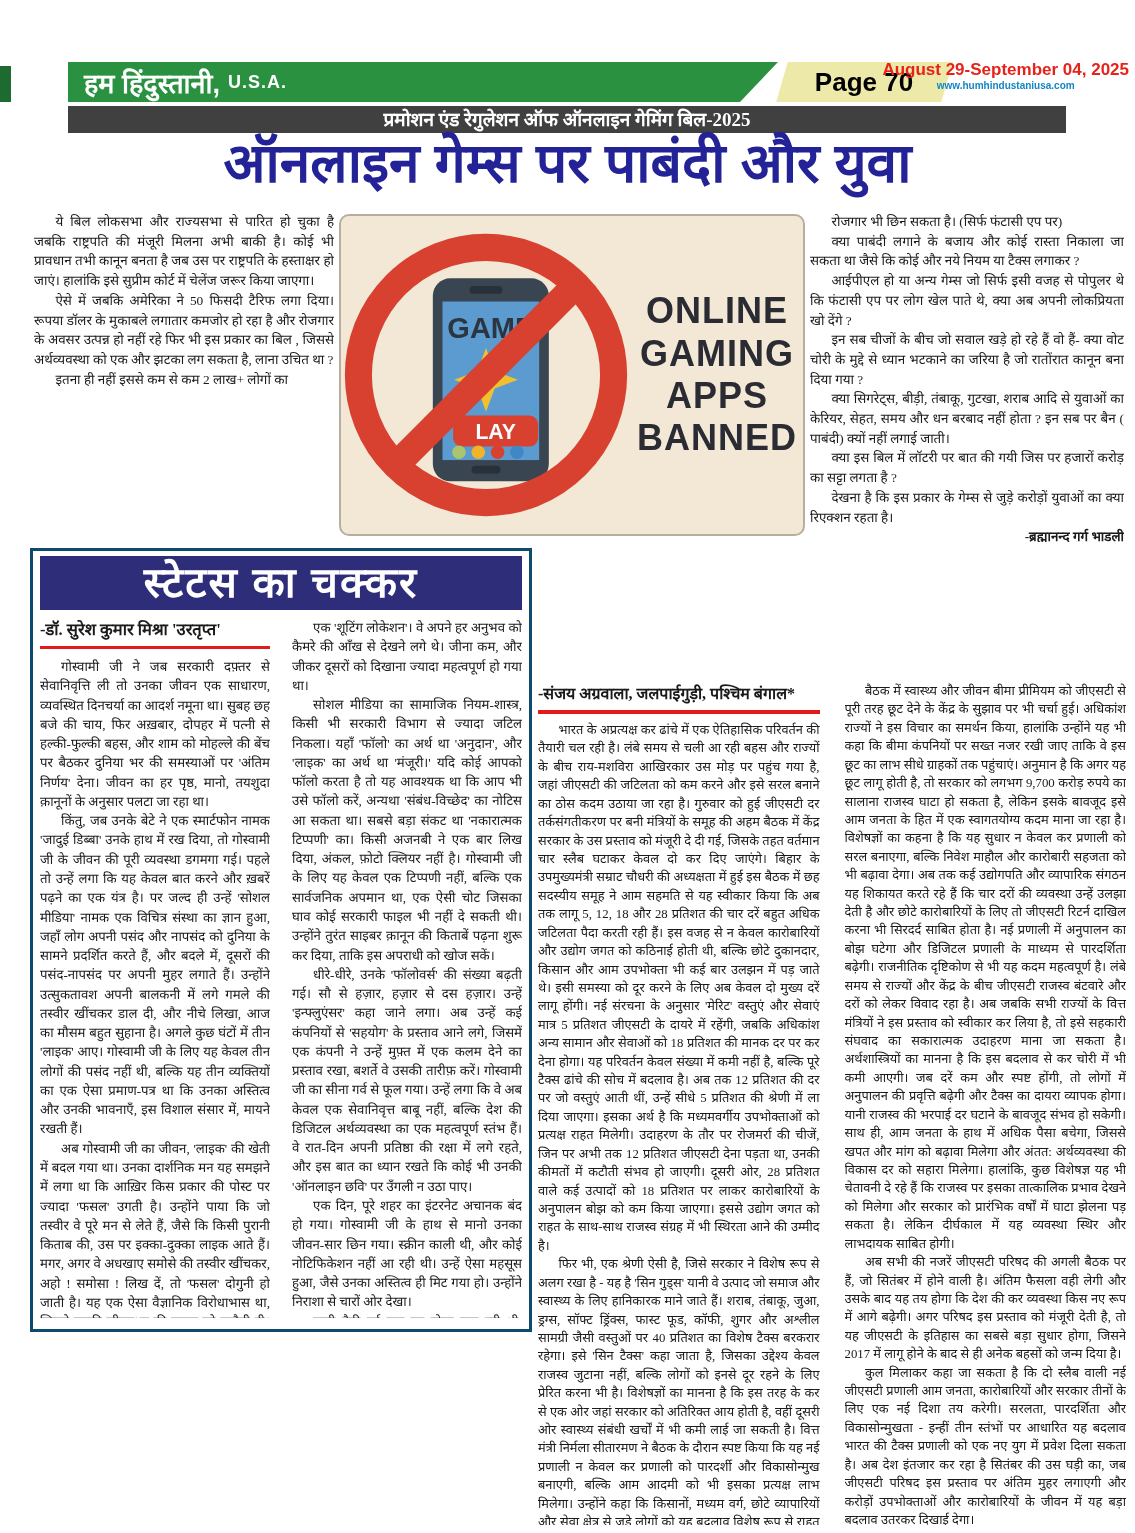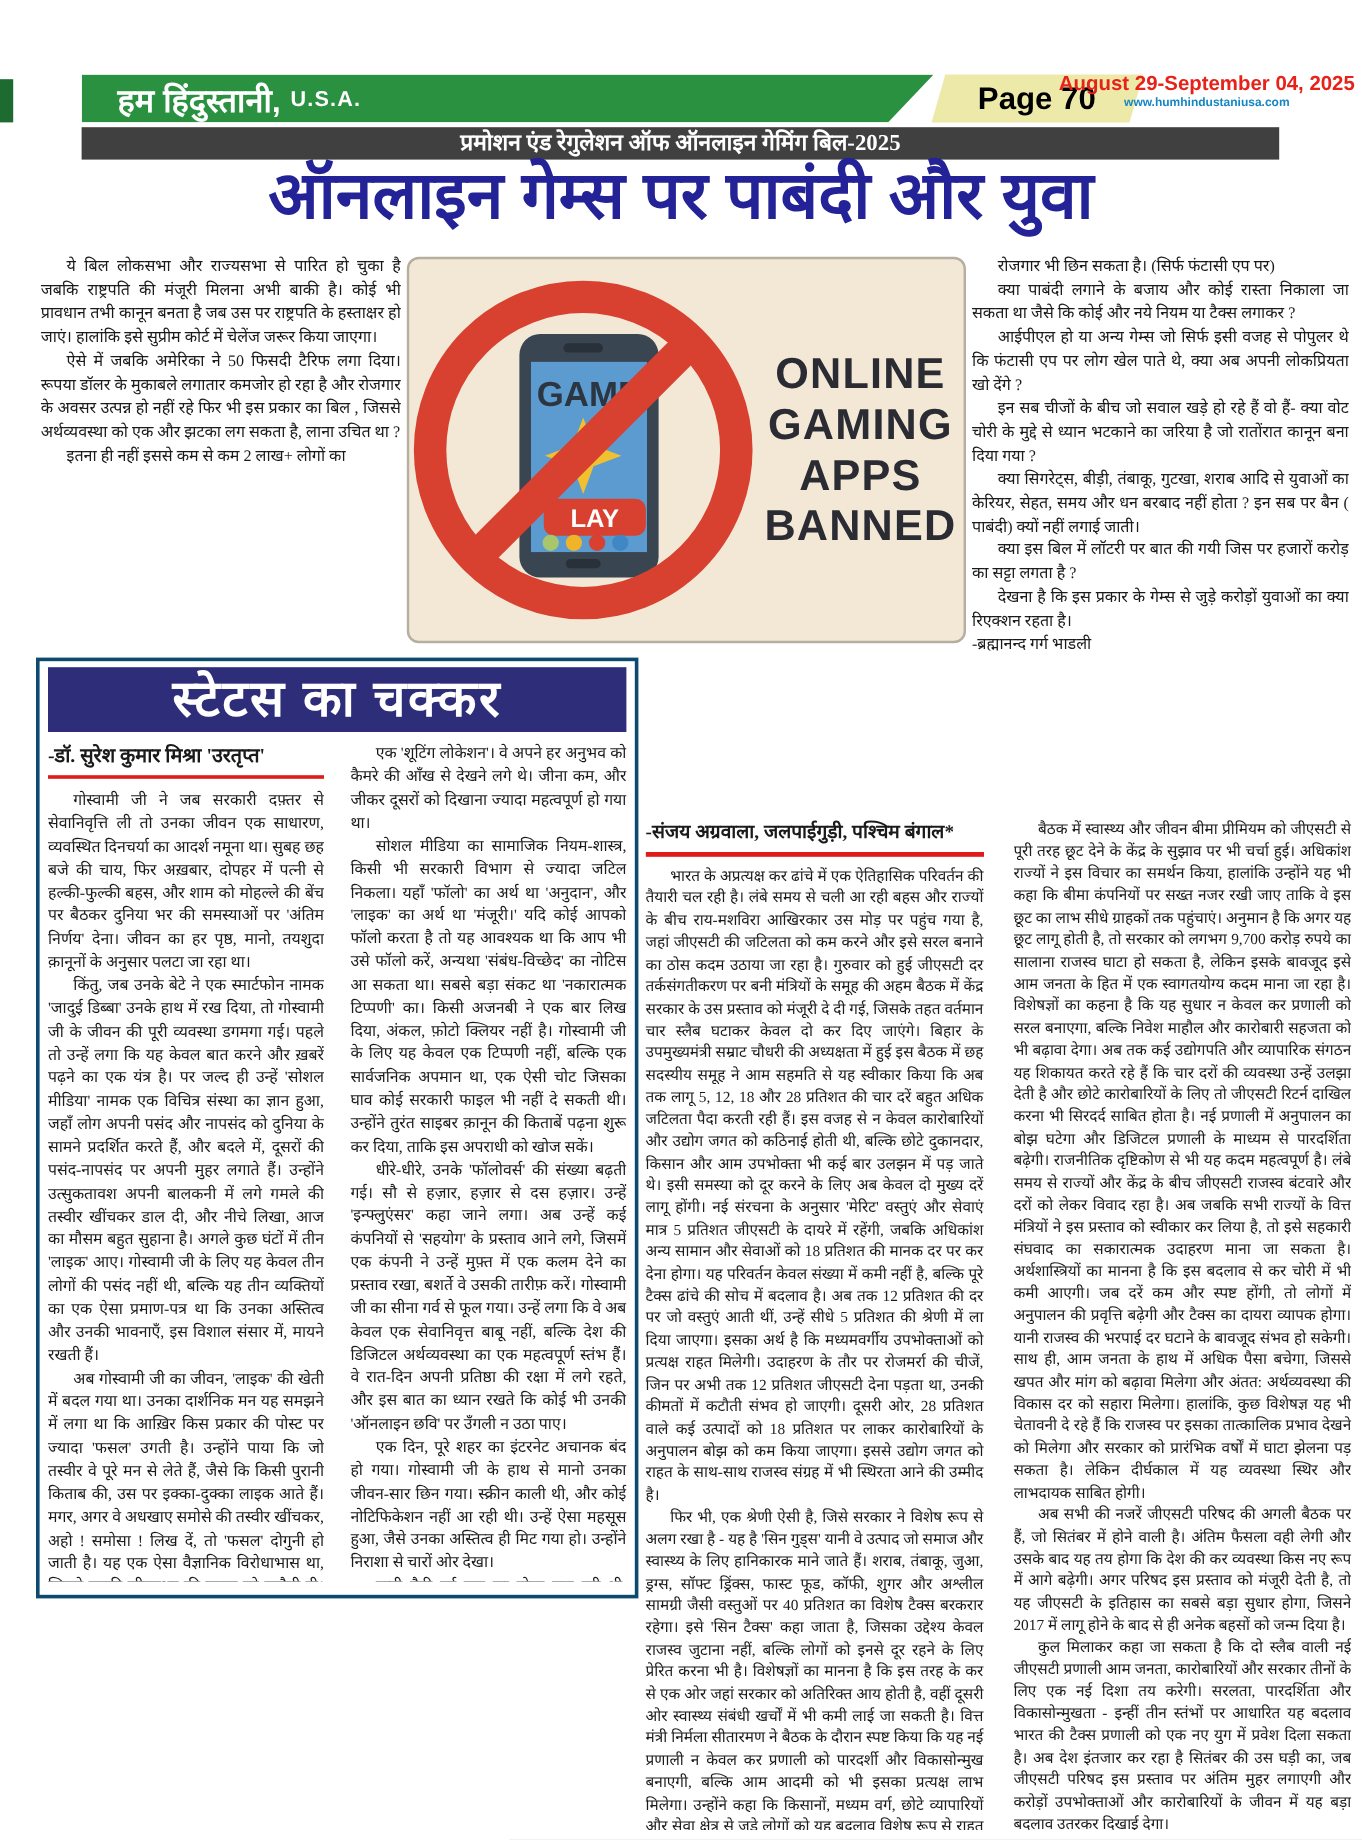--- a/index.html
+++ b/index.html
@@ -2,40 +2,40 @@
 <html><head>
 <meta charset="utf-8">
 <style>
   html,body{margin:0;padding:0;background:#e8e8e4;}
   .page{position:relative;width:1135px;height:1533px;background:#ffffff;margin:0 auto;
         font-family:"Liberation Serif", serif;color:#1a1a1a;overflow:hidden;}
   
   .mast-square{position:absolute;left:0;top:66px;width:11px;height:36px;background:#1d6b31;}
   .mast-green{position:absolute;left:68px;top:62px;width:710px;height:40px;background:#2a9140;
         clip-path:polygon(0 0,100% 0,calc(100% - 38px) 100%,0 100%);
-        display:flex;align-items:center;padding-left:30px;box-sizing:border-box;}
+        display:flex;align-items:center;padding-left:16px;box-sizing:border-box;}
   .mast-title{color:#ffffff;font-weight:bold;font-size:27px;font-family:"Liberation Sans",sans-serif;}
   .mast-usa{color:#ffffff;font-weight:bold;font-size:18px;margin-left:8px;letter-spacing:1px;font-family:"Liberation Sans",sans-serif;}
   .page-box{position:absolute;left:782px;top:62px;width:165px;height:40px;background:#ede9a9;
         transform:skewX(-16deg);display:flex;align-items:center;justify-content:center;}
   .page-box span{transform:skewX(16deg);font-family:"Liberation Sans",sans-serif;font-weight:bold;font-size:26px;color:#000;}
   .mast-right{position:absolute;right:6px;top:60px;text-align:right;font-family:"Liberation Sans",sans-serif;line-height:1.2;}
   .mast-date{color:#e62219;font-weight:bold;font-size:17px;}
   .mast-web{color:#1386c4;font-weight:bold;font-size:10px;text-align:center;}
   
   .red-banner{position:absolute;left:68px;top:106px;width:998px;height:27px;background:#404040;
         color:#fff;font-weight:bold;font-size:19px;text-align:center;line-height:27px;}
   .main-headline{position:absolute;left:20px;top:133px;width:1095px;text-align:center;
         color:#232296;font-weight:800;font-size:55px;line-height:1.1;font-family:"Liberation Sans",sans-serif;}
   
   .bodytext{font-size:13.4px;line-height:1.47;text-align:justify;}
   .bodytext p{margin:0;text-indent:1.6em;}
   .lead-col1{position:absolute;left:34px;top:212px;width:300px;height:330px;overflow:hidden;}
   .lead-col2{position:absolute;left:810px;top:212px;width:314px;height:330px;overflow:hidden;}
-  .lead-author{font-weight:normal;text-indent:0 !important;}
+  .lead-author{font-weight:bold;text-align:right;text-indent:0 !important;}
   .lead-image{position:absolute;left:339px;top:214px;width:466px;height:322px;background:#f2e8d5;
         border:2px solid #b6ae9e;border-radius:10px;display:flex;align-items:center;box-sizing:border-box;}
   .banned-caption{flex:1;text-align:center;font-family:"Liberation Sans",sans-serif;
         font-weight:800;font-size:36px;line-height:1.18;color:#2b2b33;letter-spacing:1px;}
   
   .status-box{position:absolute;left:30px;top:548px;width:502px;height:784px;border:3px solid #0c4a6e;
         box-sizing:border-box;padding:5px 7px;background:#fff;}
   .status-head{background:#2e2d7a;color:#fff;text-align:center;font-family:"Liberation Sans",sans-serif;
         font-weight:800;font-size:42px;line-height:54px;height:54px;letter-spacing:2px;}
   .status-cols{display:flex;gap:22px;margin-top:8px;}

